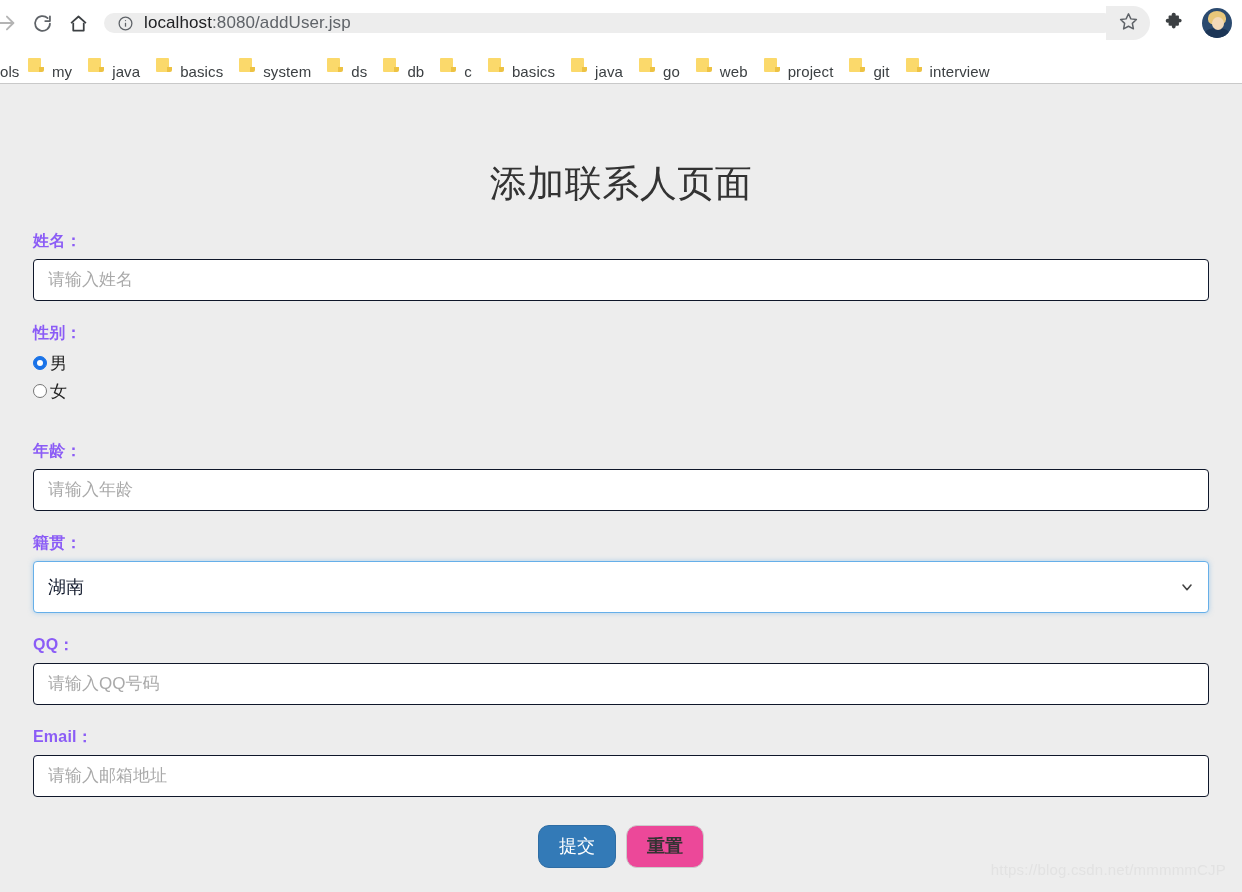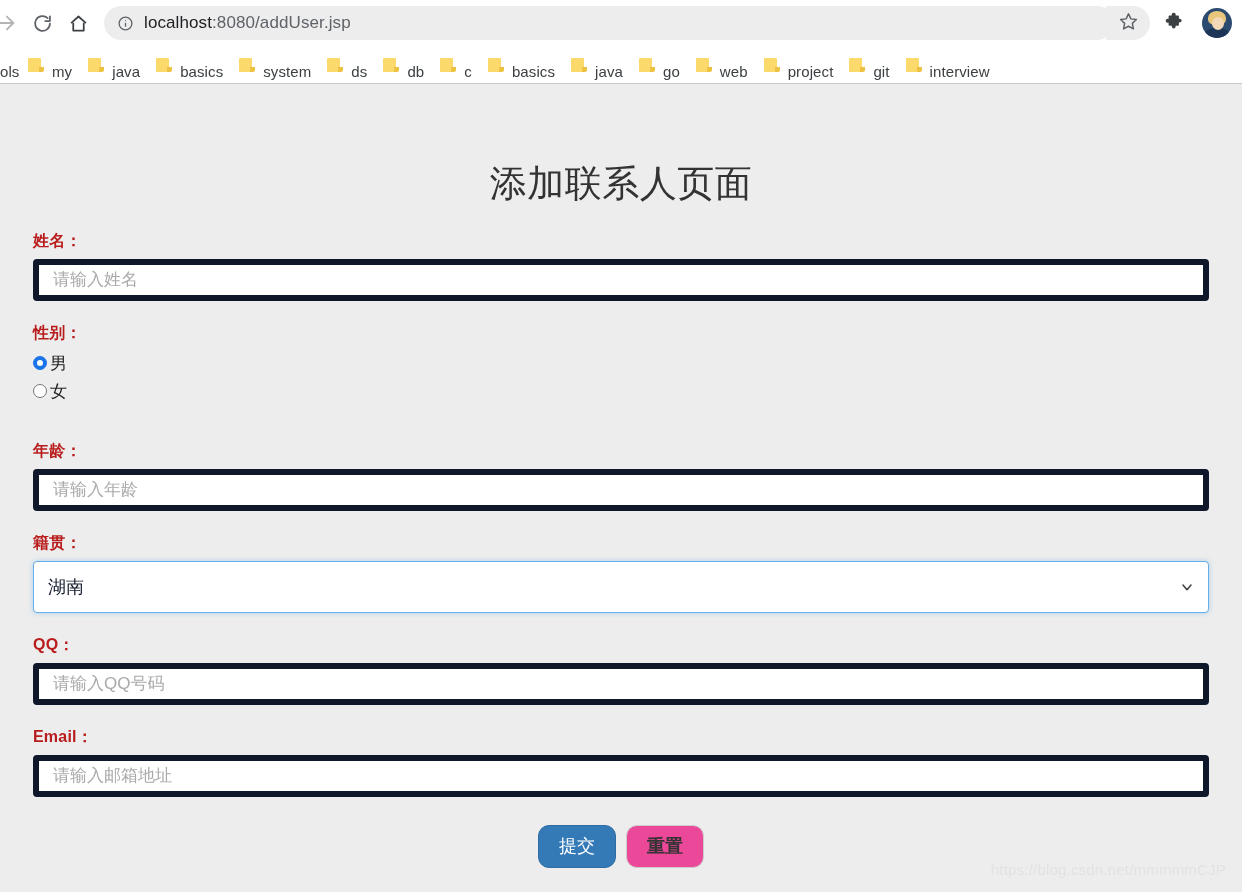--- a/index.html
+++ b/index.html
@@ -32,21 +32,21 @@
     width: 36px; height: 36px;
     display: flex; align-items: center; justify-content: center;
     flex: 0 0 auto;
     border-radius: 50%;
   }
   .nav-btn svg { display: block; }
   .forward-btn { margin-left: -12px; }
 
   .omnibox {
     flex: 1 1 auto;
-    height: 34px;
+    height: 20px;
     background: #ededed;
     border-radius: 17px;
     display: flex;
     align-items: center;
     margin-left: 8px;
     margin-right: 6px;
     padding: 0 14px 0 12px;
     min-width: 0;
   }
   .info-icon {
@@ -169,33 +169,33 @@
     font-weight: 400;
     color: #333333;
     margin: 62px 0 22px 0;
     letter-spacing: 0.5px;
   }
   .form-group { margin-bottom: 22px; }
   .form-label {
     display: block;
     font-size: 16px;
     font-weight: bold;
-    color: #b91c1c;
+    color: #8b5cf6;
     margin-bottom: 7px;
     letter-spacing: 0.2px;
   }
   .form-control {
     display: block;
     width: 100%;
     height: 42px;
     padding: 6px 14px;
     font-size: 17px;
     color: #555555;
     background: #ffffff;
-    border: 6px solid #0f172a;
+    border: 1px solid #0f172a;
     border-radius: 4px;
     outline: none;
     font-family: inherit;
   }
   .form-control::placeholder { color: #a9a9a9; opacity: 1; }
   .select-wrap { position: relative; }
   .select-box {
     display: flex;
     align-items: center;
     height: 52px;

